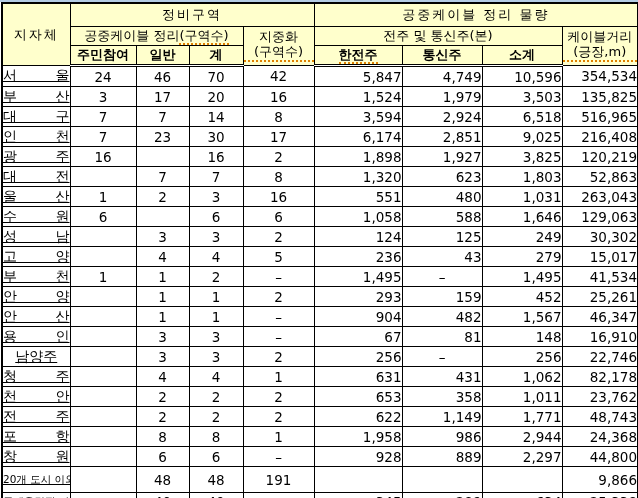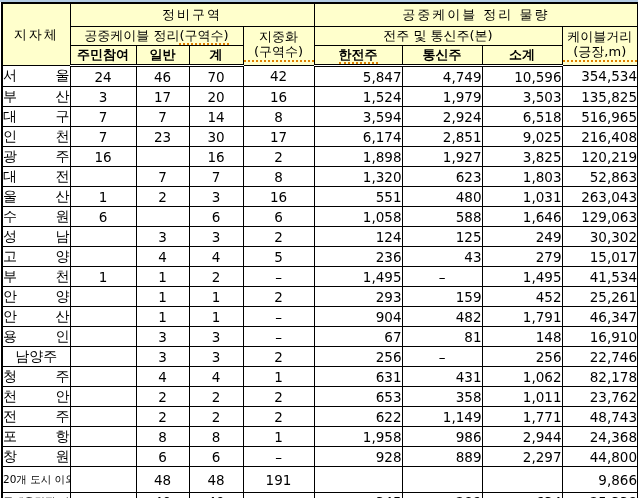--- a/index.html
+++ b/index.html
@@ -37,21 +37,21 @@
   td.dbl{border-left:3px double var(--border);}
   td.two-line{line-height:1.15;}
   td.two-line span{display:block;}
   .sq{border-bottom:2px dotted var(--squiggle);}
   tbody td{font-size:13.5px;height:19px;vertical-align:middle;}
   td.num-c{text-align:center;}
   td.num-r{text-align:right;padding-right:12px;}
   td.dash{text-align:center;padding-right:0;}
   td.region{
     font-size:14px;padding:0 11px;
-    text-align:justify;text-align-last:justify;
+    text-align:justify;text-align-last:justify;text-decoration:underline;
   }
   td.region-center{text-align:center;text-align-last:center;}
   td.region-small{
     font-size:10.5px;padding:0 2px;line-height:1.1;
     text-align:center;text-align-last:center;
     white-space:pre-line;
   }
   tr.row-tall td{height:25px;}
   tr.row-last td{height:18px;}
 </style>
@@ -234,21 +234,21 @@
           <td class="num-r">25,261</td>
         </tr>
         <tr>
           <td class="region">안 산</td>
           <td class="num-c dbl"></td>
           <td class="num-c">1</td>
           <td class="num-c">1</td>
           <td class="num-c">–</td>
           <td class="num-r dbl">904</td>
           <td class="num-r">482</td>
-          <td class="num-r">1,791</td>
+          <td class="num-r">1,567</td>
           <td class="num-r">46,347</td>
         </tr>
         <tr>
           <td class="region">용 인</td>
           <td class="num-c dbl"></td>
           <td class="num-c">3</td>
           <td class="num-c">3</td>
           <td class="num-c">–</td>
           <td class="num-r dbl">67</td>
           <td class="num-r">81</td>

